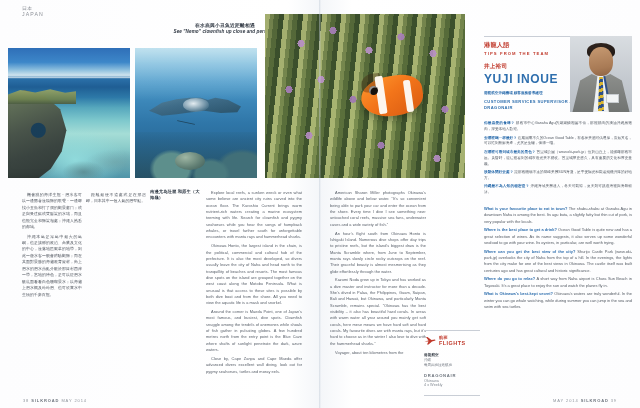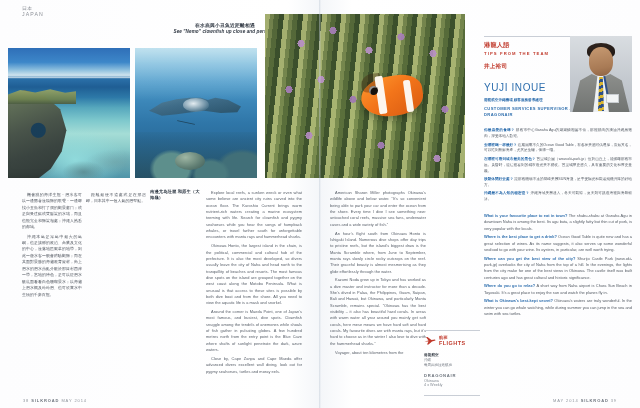--- a/index.html
+++ b/index.html
@@ -215,22 +215,22 @@
     font-size: 6.2px; font-weight: bold; color: #c0392b; letter-spacing: .2px; display:block;
   }
   .tips-head .en {
     font-size: 4.2px; font-weight: bold; color: #c0392b; letter-spacing: 1.1px; display:block;
     margin-top: 1px;
   }
   .name-zh {
     font-size: 5.6px; font-weight: bold; color:#c0392b; display:block; margin-top:7px; letter-spacing:.2px;
   }
   .name-en {
-    font-size: 10px; font-weight: normal; color:#2f6fae; display:block;
-    letter-spacing: .6px; margin-top: 11px;
+    font-size: 12px; font-weight: bold; color:#2f6fae; display:block;
+    letter-spacing: .6px; margin-top: 1px;
   }
   .role-zh {
     font-size: 3.6px; color:#2f6fae; font-weight:bold; line-height:1.5; margin-top:5px;
   }
   .role-en {
     font-size: 4.1px; color:#2f6fae; font-weight:bold; line-height:1.48;
     letter-spacing:.4px; margin-top:3px;
   }
   #portrait {
     position:absolute; right:0; top:0; width: 62px; height: 76px;

